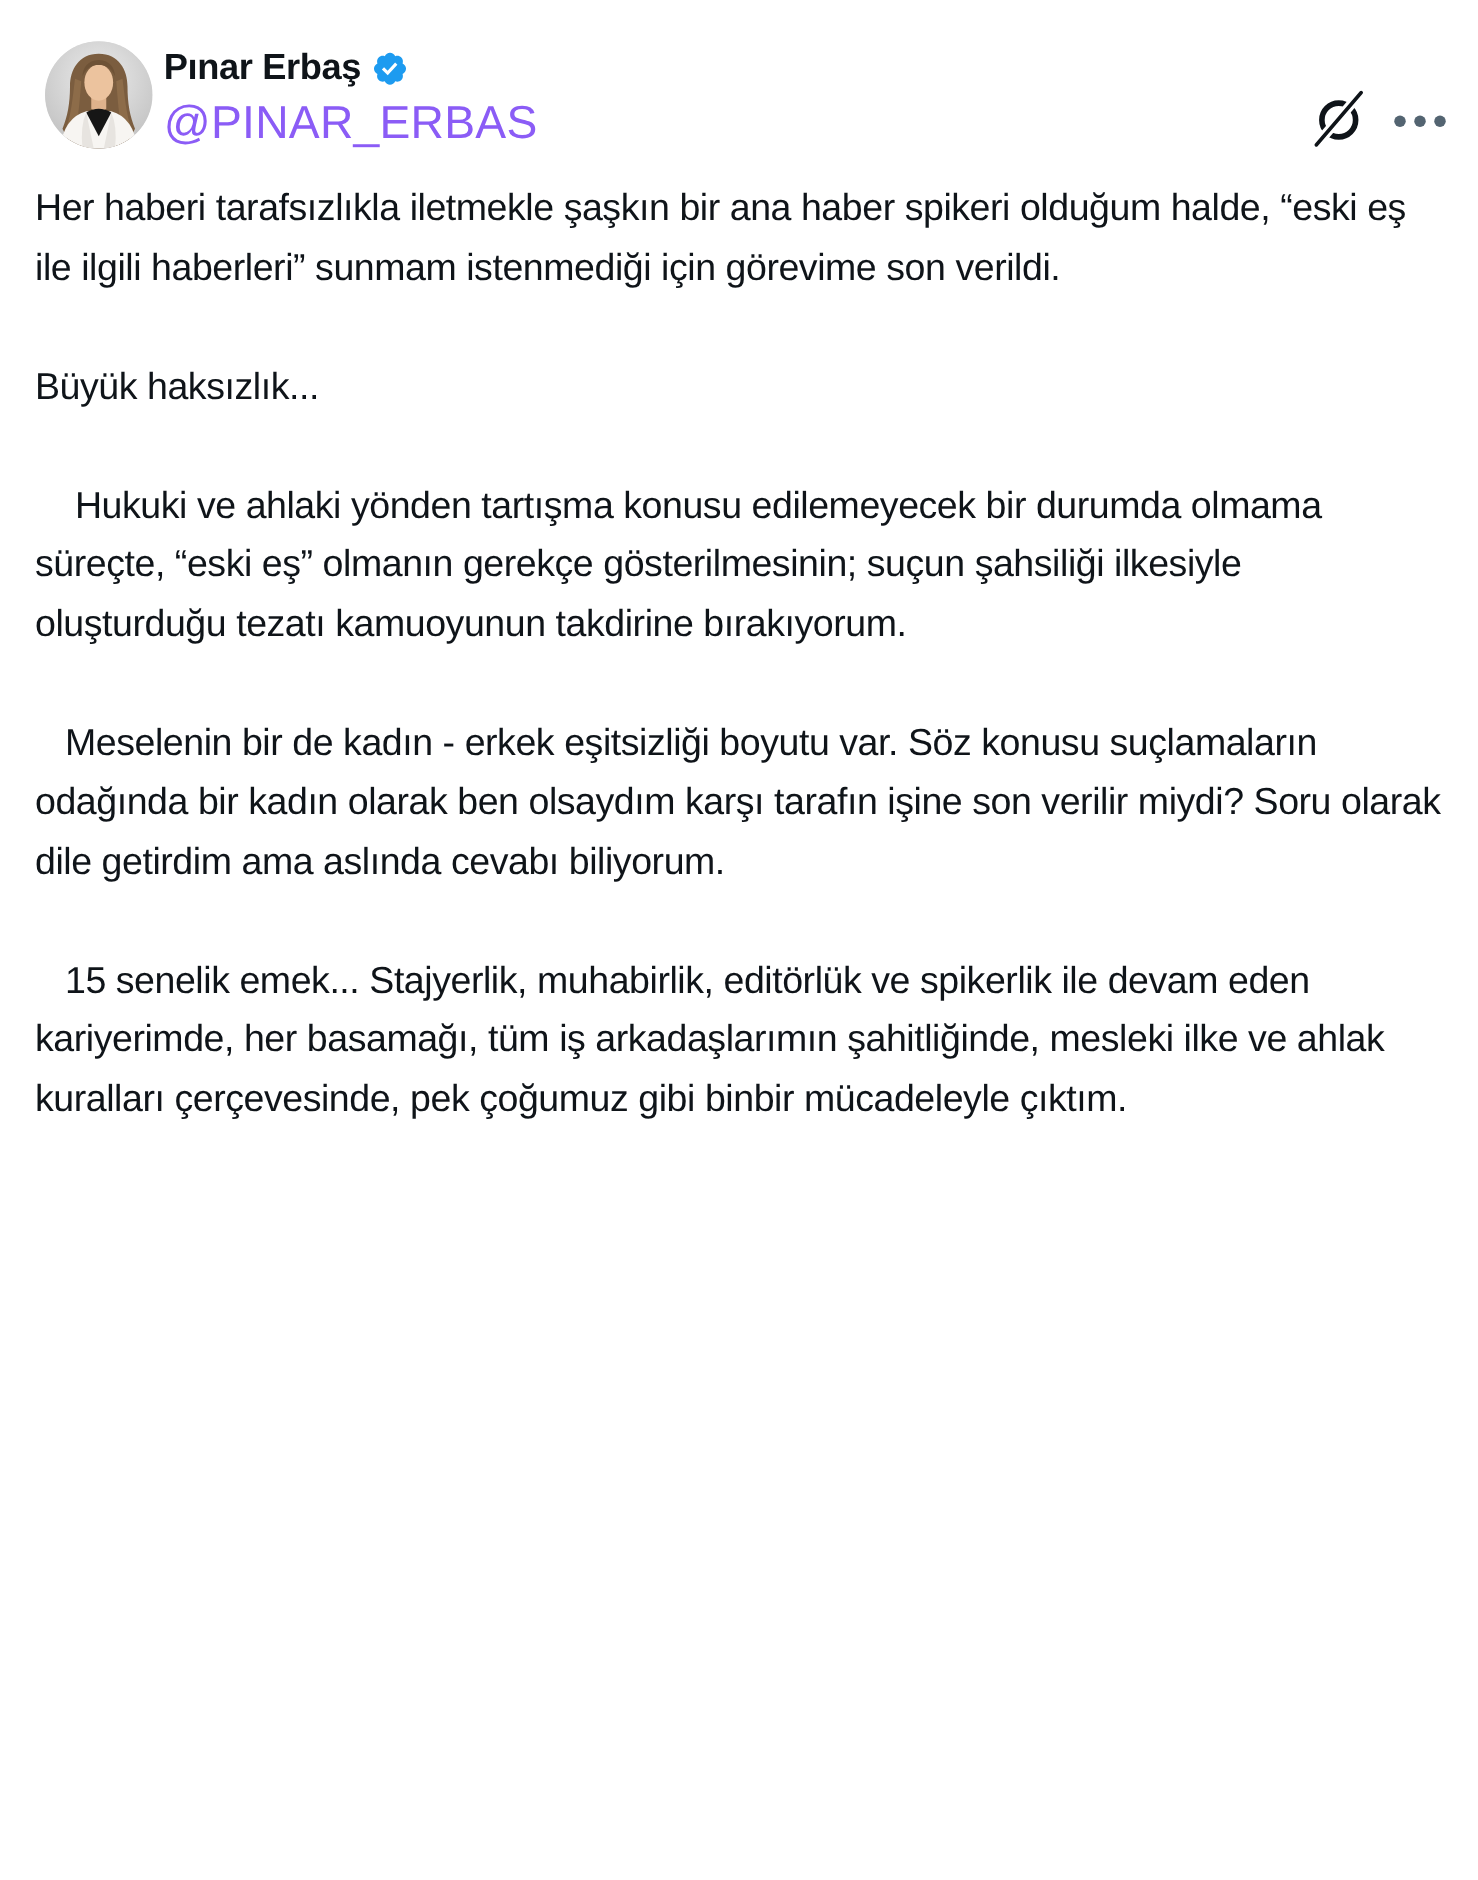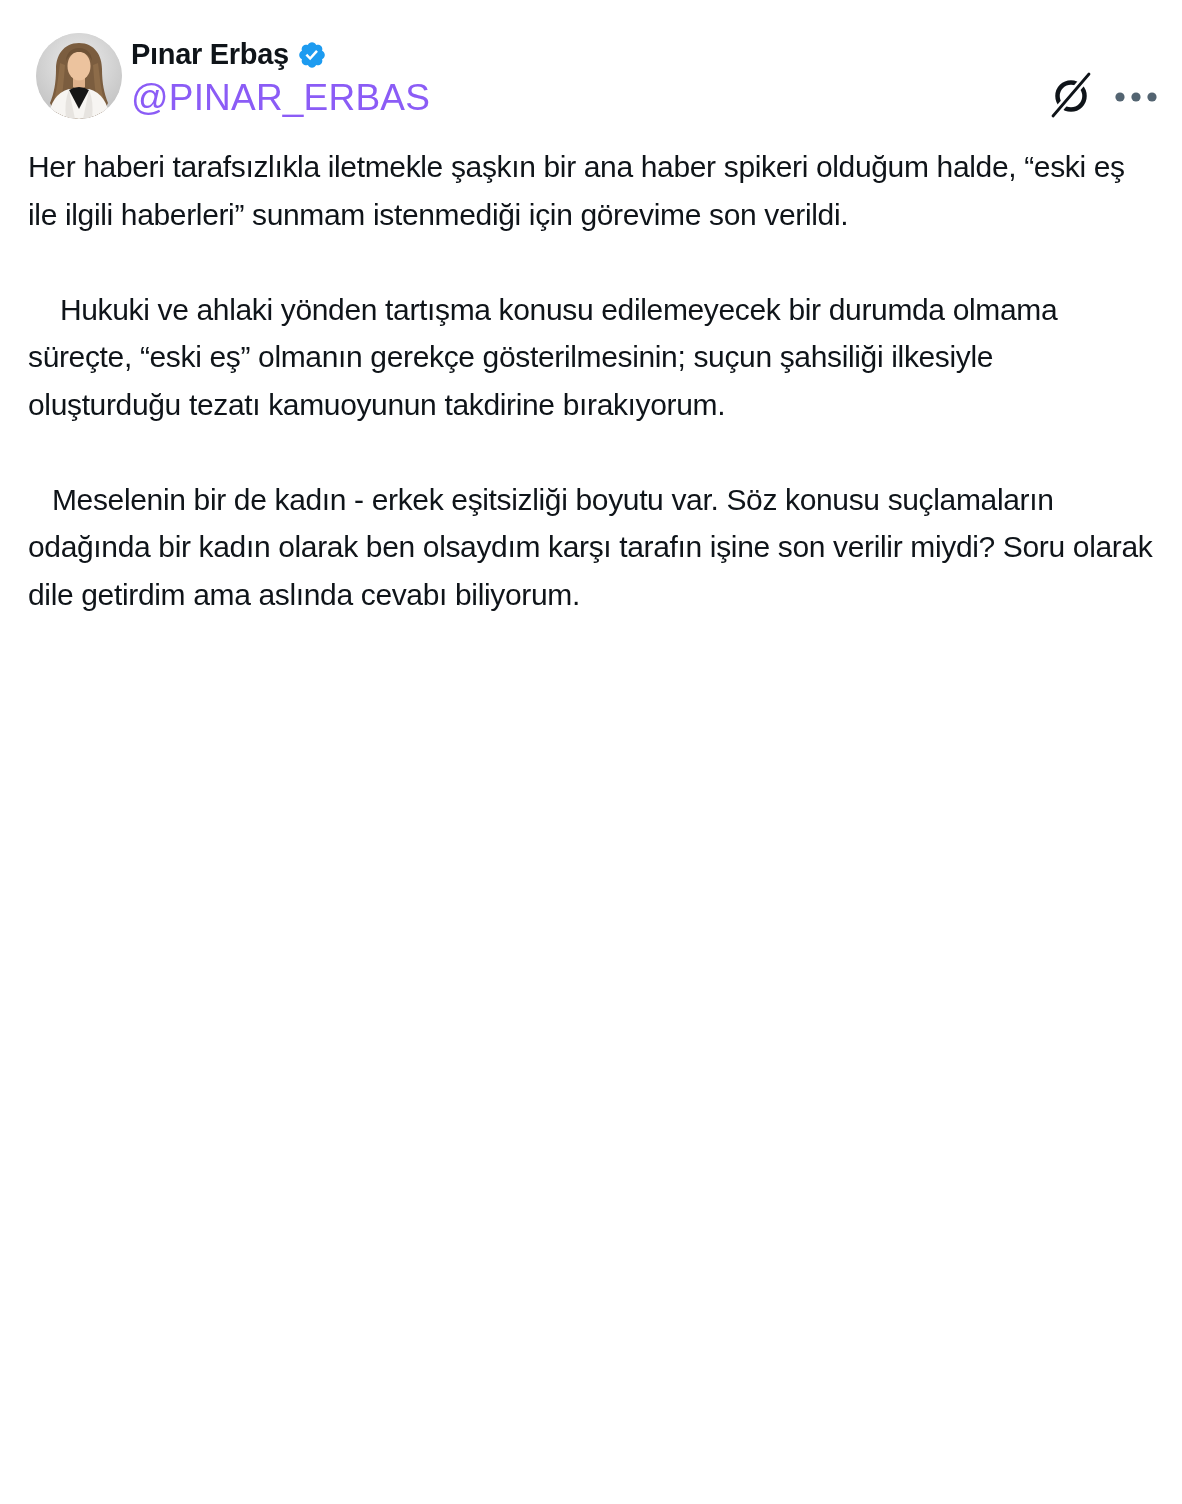--- a/index.html
+++ b/index.html
@@ -149,17 +149,19 @@
           <circle cx="22" cy="6" r="4.6" fill="#536471"></circle>
           <circle cx="38" cy="6" r="4.6" fill="#536471"></circle>
         </svg>
       </button>
     </div>
 
   </div>
 
   <div class="tweet-body">
     <p>Her haberi tarafsızlıkla iletmekle şaşkın bir ana haber spikeri olduğum halde, “eski eş ile ilgili haberleri” sunmam istenmediği için görevime son verildi.</p>
+    <p>Büyük haksızlık...</p>
     <p>    Hukuki ve ahlaki yönden tartışma konusu edilemeyecek bir durumda olmama süreçte, “eski eş” olmanın gerekçe gösterilmesinin; suçun şahsiliği ilkesiyle oluşturduğu tezatı kamuoyunun takdirine bırakıyorum.</p>
     <p>   Meselenin bir de kadın - erkek eşitsizliği boyutu var. Söz konusu suçlamaların odağında bir kadın olarak ben olsaydım karşı tarafın işine son verilir miydi? Soru olarak dile getirdim ama aslında cevabı biliyorum.</p>
+    <p>   15 senelik emek... Stajyerlik, muhabirlik, editörlük ve spikerlik ile devam eden kariyerimde, her basamağı, tüm iş arkadaşlarımın şahitliğinde, mesleki ilke ve ahlak kuralları çerçevesinde, pek çoğumuz gibi binbir mücadeleyle çıktım.</p>
   </div>
 
 </div>
 
 </body></html>

